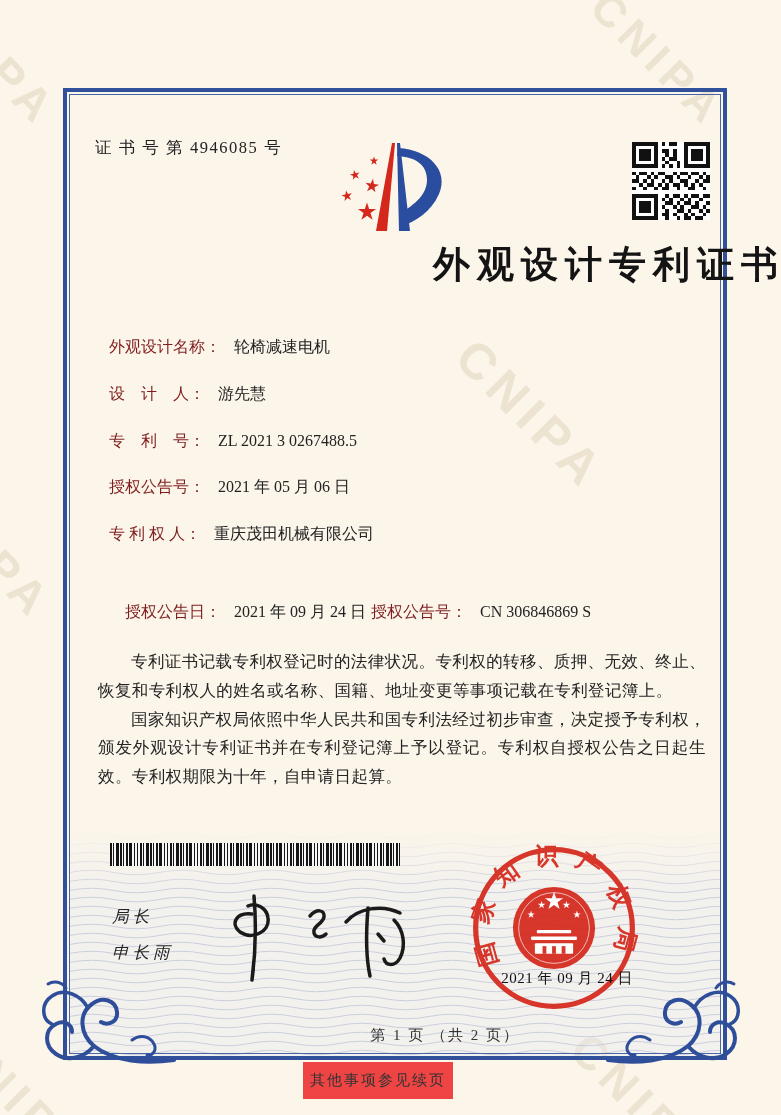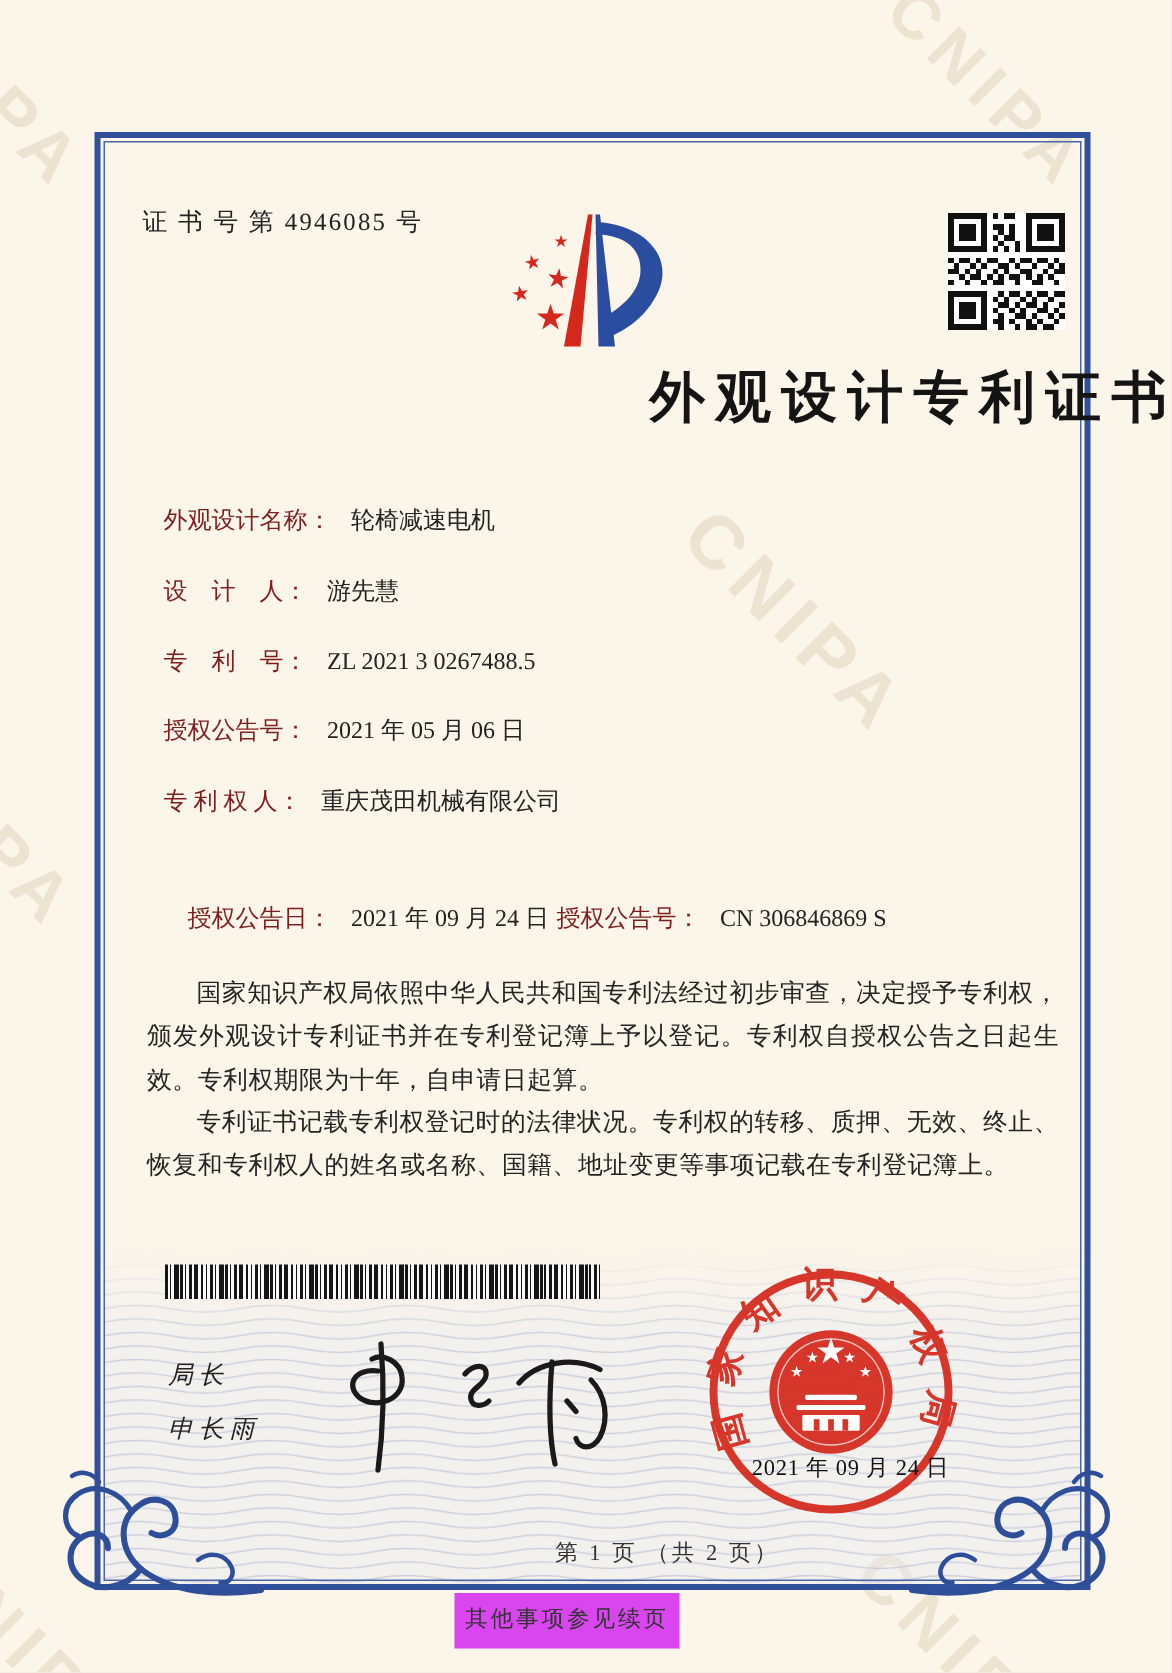--- a/index.html
+++ b/index.html
@@ -55,21 +55,21 @@
       font-size:15px;color:#111;letter-spacing:0.5px;z-index:4;}
 
   .page-no{position:absolute;left:63px;top:1026px;width:764px;text-align:center;
       font-size:15px;color:#333;letter-spacing:2px;z-index:2;}
 
   .flourish{position:absolute;z-index:4;}
   .fl-left{left:36px;top:978px;}
   .fl-right{left:606px;top:978px;transform:scaleX(-1);}
 
   .footer-note{position:absolute;left:303px;top:1062px;width:150px;height:37px;
-      background:#d946ef;text-align:center;line-height:37px;font-size:15px;
+      background:#ef4444;text-align:center;line-height:37px;font-size:15px;
       color:#333;letter-spacing:2px;z-index:2;}
 </style>
 </head>
 <body>
 
 <div class="page">
 
   <div class="wm" style="left:-55px;top:-25px;font-size:46px;">CNIPA</div>
   <div class="wm" style="left:616px;top:-18px;font-size:44px;">CNIPA</div>
   <div class="wm" style="left:485px;top:328px;font-size:50px;">CNIPA</div>
@@ -154,22 +154,22 @@
   </div>
   <div class="field-row" style="top:524px;">
     <span class="flabel">专 利 权 人：</span><span class="fvalue">重庆茂田机械有限公司</span>
   </div>
   <div class="field-row" style="top:602px;margin-left:16px;">
     <span><span class="flabel">授权公告日：</span><span class="fvalue">2021 年 09 月 24 日</span></span>
     <span class="pair2"><span class="flabel">授权公告号：</span><span class="fvalue">CN 306846869 S</span></span>
   </div>
 
   <div class="paras">
+    <p>专利证书记载专利权登记时的法律状况。专利权的转移、质押、无效、终止、恢复和专利权人的姓名或名称、国籍、地址变更等事项记载在专利登记簿上。</p>
     <p>国家知识产权局依照中华人民共和国专利法经过初步审查，决定授予专利权，颁发外观设计专利证书并在专利登记簿上予以登记。专利权自授权公告之日起生效。专利权期限为十年，自申请日起算。</p>
-    <p>专利证书记载专利权登记时的法律状况。专利权的转移、质押、无效、终止、恢复和专利权人的姓名或名称、国籍、地址变更等事项记载在专利登记簿上。</p>
   </div>
 
   <div class="barcode"></div>
 
   <div class="sig-label" style="top:906px;">局长</div>
   <div class="sig-label" style="top:942px;">申长雨</div>
 
   <svg class="signature" width="205" height="100" viewBox="0 0 205 100">
     <g fill="none" stroke="#1a1a1a" stroke-width="3.5" stroke-linecap="round" stroke-linejoin="round">
       <path d="M34 28 C 18 26, 12 38, 22 46 C 34 54, 52 46, 50 32 C 49 22, 38 16, 30 20"></path>

